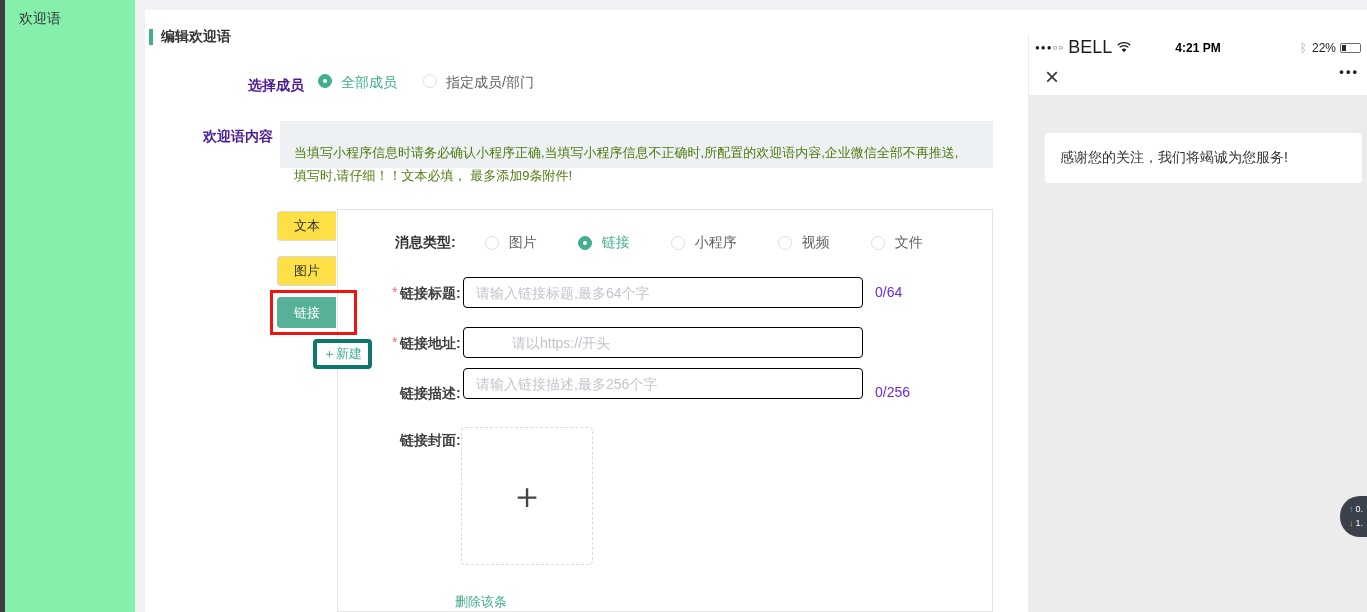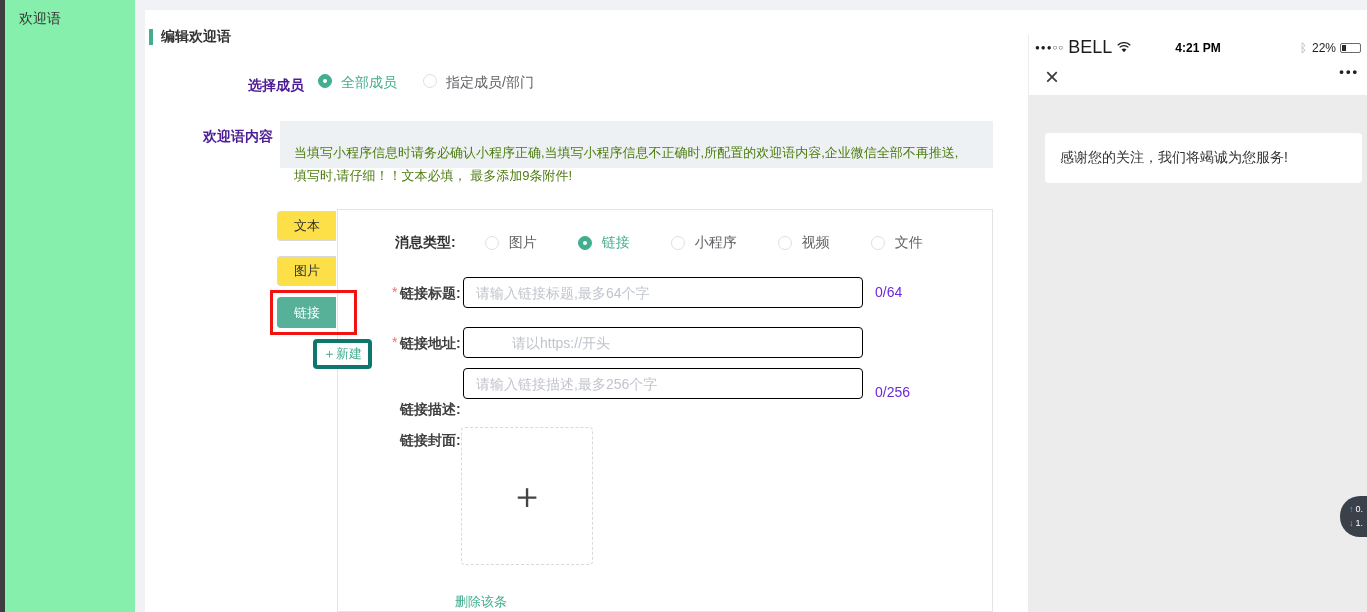--- a/index.html
+++ b/index.html
@@ -166,21 +166,21 @@
 
   <span class="star" style="left:392px; top:284px;">*</span>
   <div class="field-label" style="left:400px; top:285px;">链接标题:</div>
   <input class="text-input" style="top: 277px;" type="text" placeholder="请输入链接标题,最多64个字">
   <div class="counter" style="top:284px;">0/64</div>
 
   <span class="star" style="left:392px; top:334px;">*</span>
   <div class="field-label" style="left:400px; top:335px;">链接地址:</div>
   <input class="text-input" style="top: 327px; padding-left: 48px;" type="text" placeholder="请以https://开头">
 
-  <div class="field-label" style="left:400px; top:385px;margin-top:16px;">链接描述:</div>
+  <div class="field-label" style="left:400px; top:385px;">链接描述:</div>
   <input class="text-input" style="top: 368px;" type="text" placeholder="请输入链接描述,最多256个字">
   <div class="counter" style="top:384px;">0/256</div>
 
   <div class="field-label" style="left:400px; top:432px;">链接封面:</div>
   <div class="upload-box">
     <span class="upload-plus">＋</span>
   </div>
 
   <div class="delete-link">删除该条</div>
 

